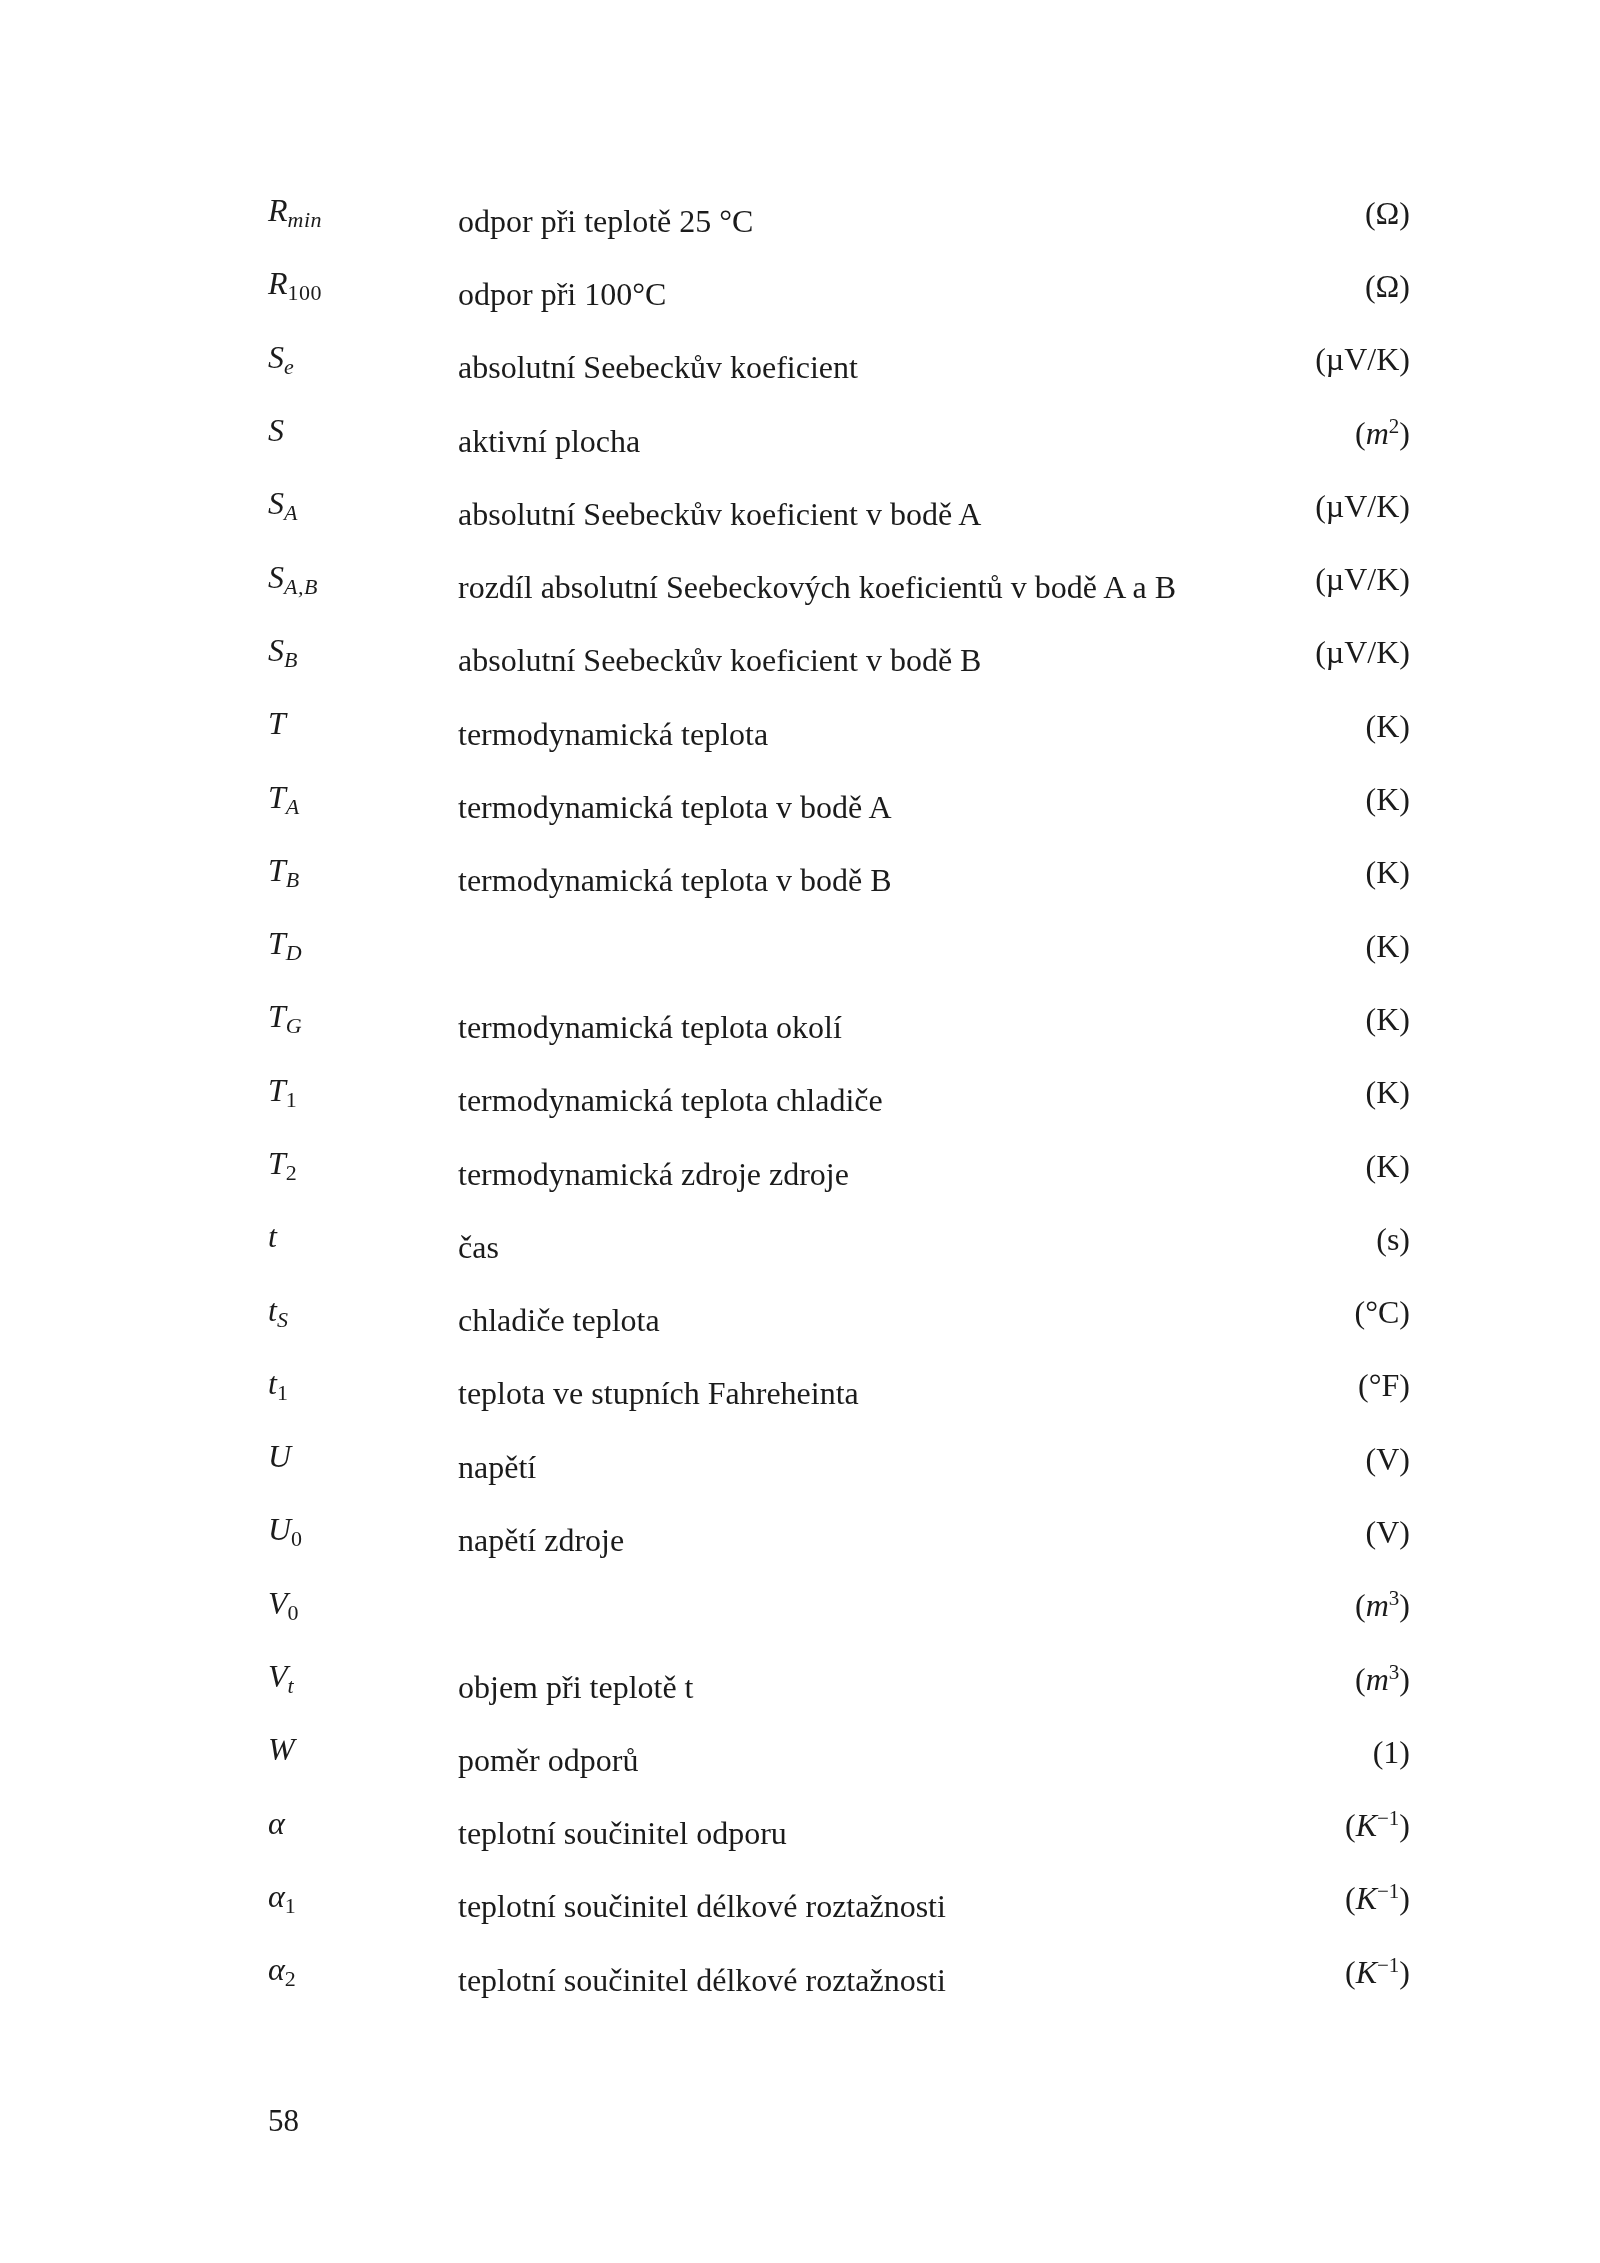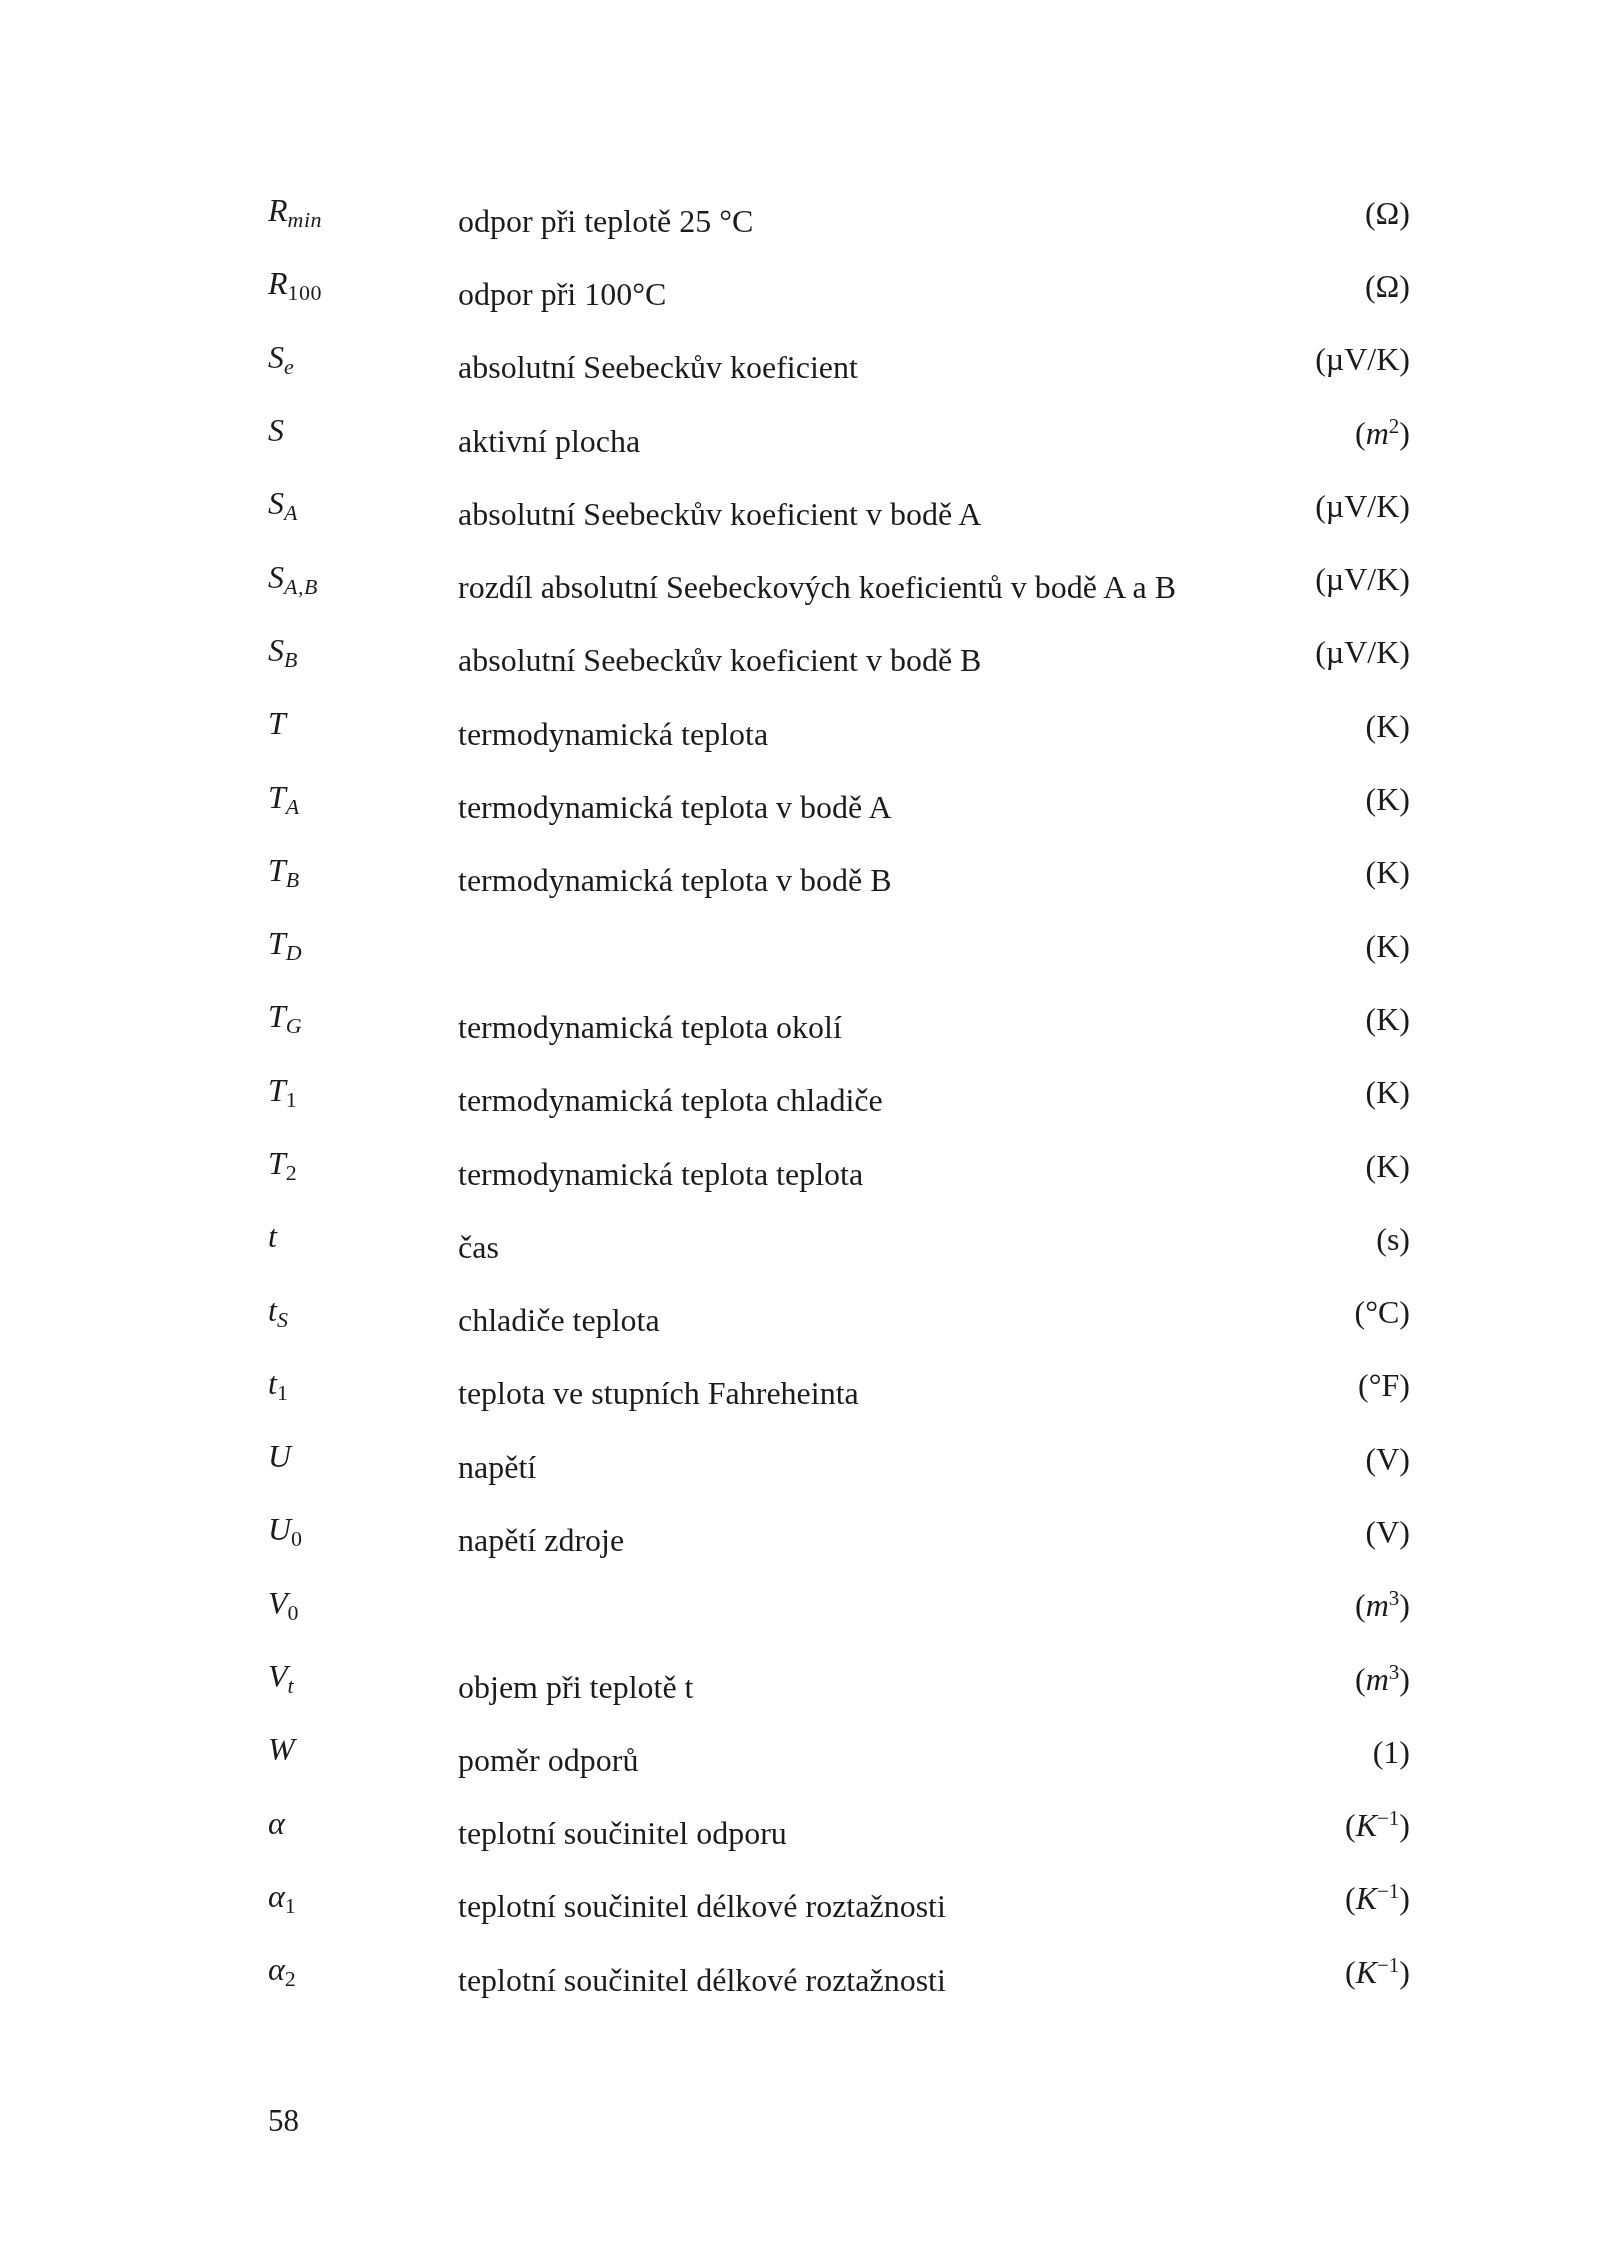--- a/index.html
+++ b/index.html
@@ -144,21 +144,21 @@
   </div>
 
   <div class="row">
     <span class="sym"><span class="base">T</span><span class="sub">1</span></span>
     <span class="desc">termodynamická teplota chladiče</span>
     <span class="unit"><span>(</span><span class="ubase">K</span><sup class="usup"></sup><span>)</span></span>
   </div>
 
   <div class="row">
     <span class="sym"><span class="base">T</span><span class="sub">2</span></span>
-    <span class="desc">termodynamická teplota teplota</span>
+    <span class="desc">termodynamická zdroje zdroje</span>
     <span class="unit"><span>(</span><span class="ubase">K</span><sup class="usup"></sup><span>)</span></span>
   </div>
 
   <div class="row">
     <span class="sym"><span class="base">t</span><span class="sub"></span></span>
     <span class="desc">čas</span>
     <span class="unit"><span>(</span><span class="ubase">s</span><sup class="usup"></sup><span>)</span></span>
   </div>
 
   <div class="row">

